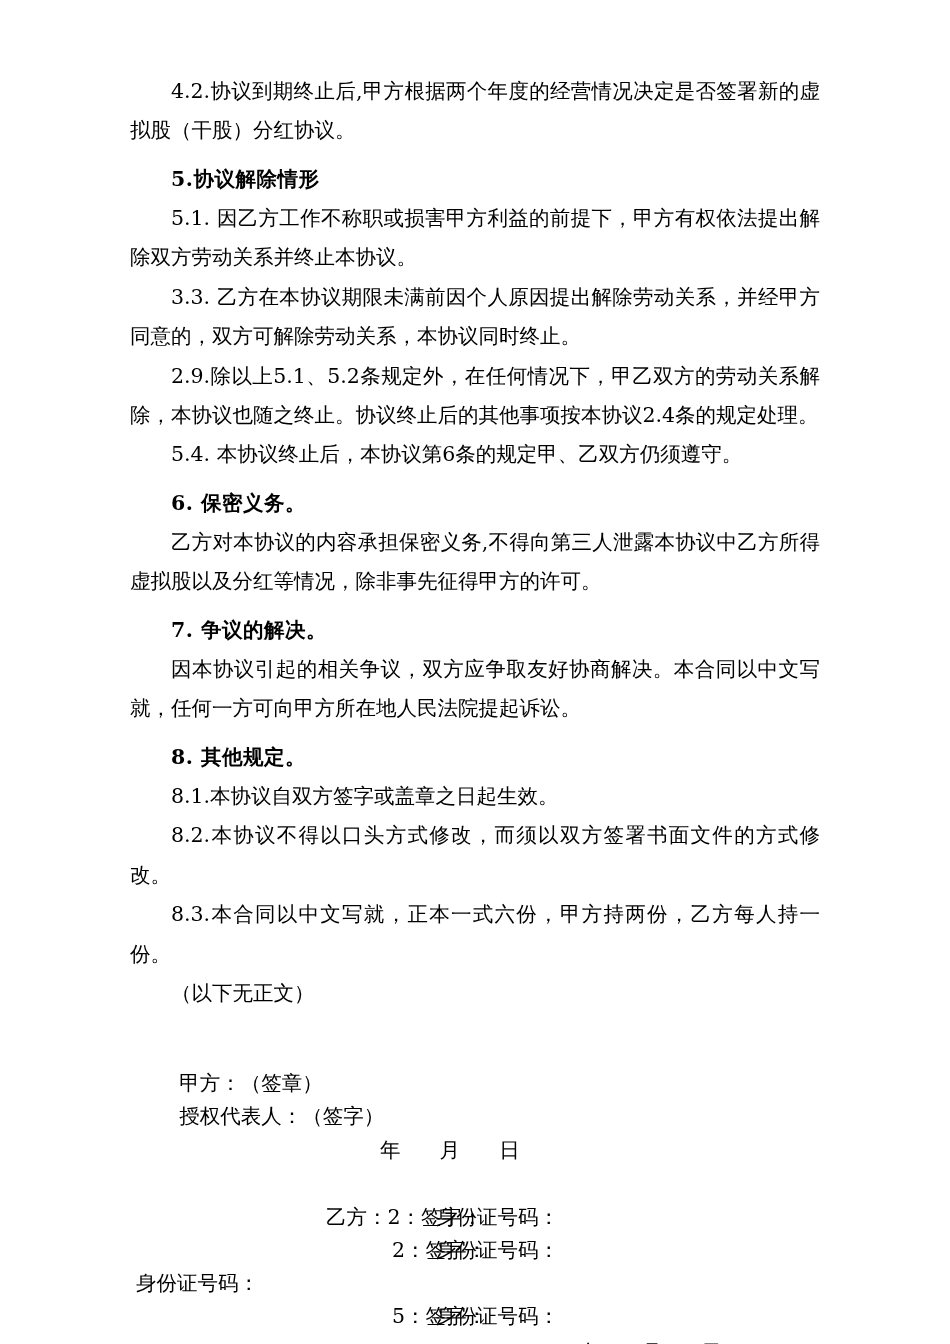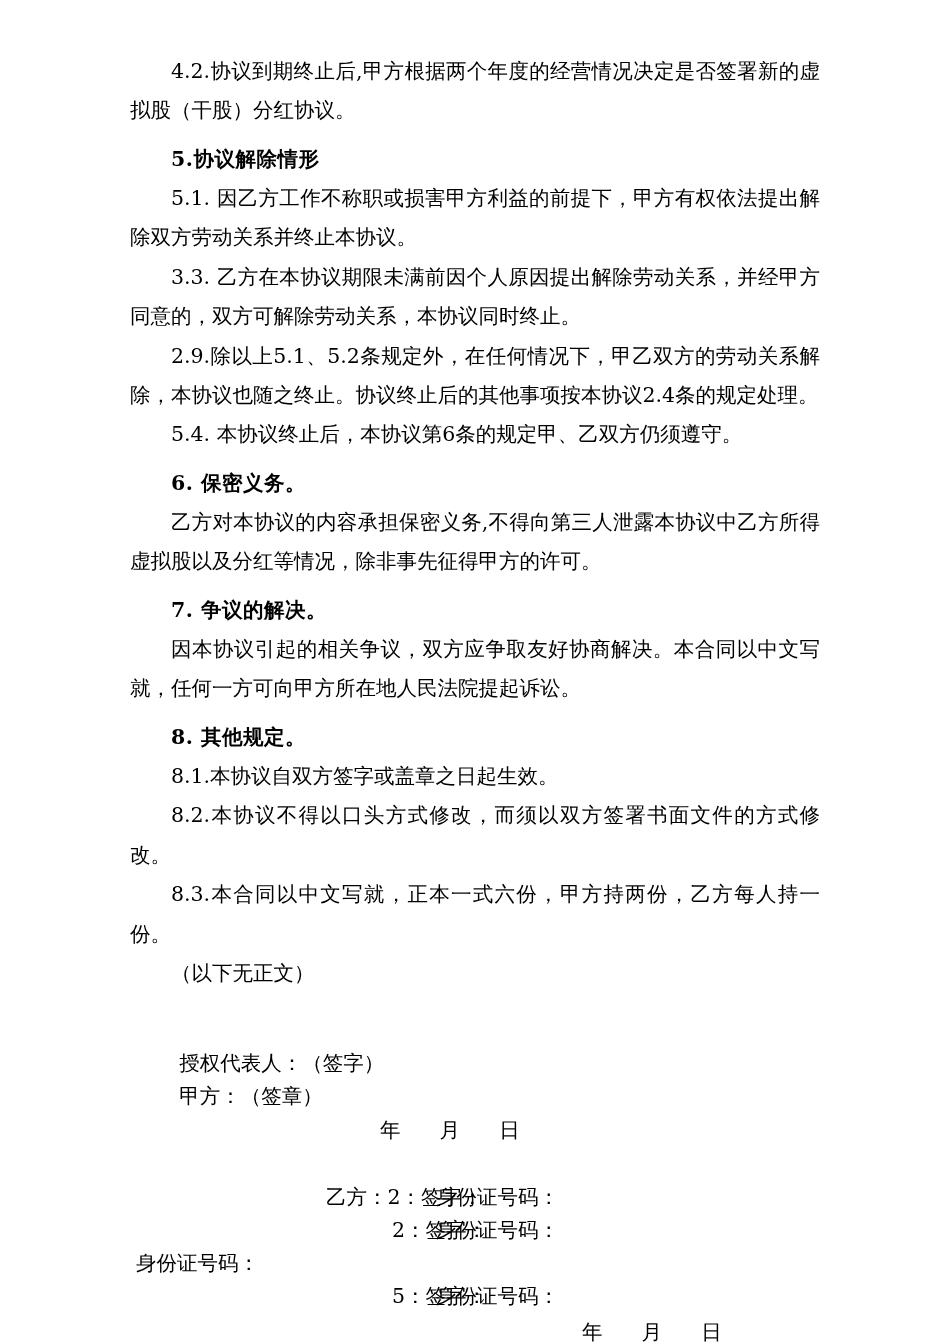--- a/index.html
+++ b/index.html
@@ -12,21 +12,21 @@
     height: 1344px;
     font-family: "DejaVu Serif", "Liberation Serif", serif;
     color: #000000;
     position: relative;
     overflow: hidden;
   }
   .page {
     width: 950px;
     height: 1344px;
     box-sizing: border-box;
-    padding: 52px 130px 60px 130px;
+    padding: 72px 130px 60px 130px;
     position: relative;
   }
   .doc-body {
     font-size: 20.5px;
     line-height: 1.92;
     text-align: justify;
     text-justify: inter-ideograph;
   }
   p {
     margin: 0;
@@ -99,22 +99,22 @@
     <p class="para">乙方对本协议的内容承担保密义务,不得向第三人泄露本协议中乙方所得虚拟股以及分红等情况，除非事先征得甲方的许可。</p>
     <p class="heading">7. 争议的解决。</p>
     <p class="para">因本协议引起的相关争议，双方应争取友好协商解决。本合同以中文写就，任何一方可向甲方所在地人民法院提起诉讼。</p>
     <p class="heading">8. 其他规定。</p>
     <p class="sub">8.1.本协议自双方签字或盖章之日起生效。</p>
     <p class="sub">8.2.本协议不得以口头方式修改，而须以双方签署书面文件的方式修改。</p>
     <p class="sub">8.3.本合同以中文写就，正本一式六份，甲方持两份，乙方每人持一份。</p>
     <p class="sub">（以下无正文）</p>
 
     <div class="sig-block">
+      <p class="sig-line">甲方：（签章）</p>
       <p class="sig-line">授权代表人：（签字）</p>
-      <p class="sig-line">甲方：（签章）</p>
       <p class="sig-date">年      月      日</p>
 
       <div class="party-b">
         <div class="pb-row">
           <span class="pb-left">乙方：2：签字：</span>
           <span class="pb-right">身份证号码：</span>
         </div>
         <div class="pb-row">
           <span class="pb-left pb-indent">2：签字：</span>
           <span class="pb-right">身份证号码：</span>

